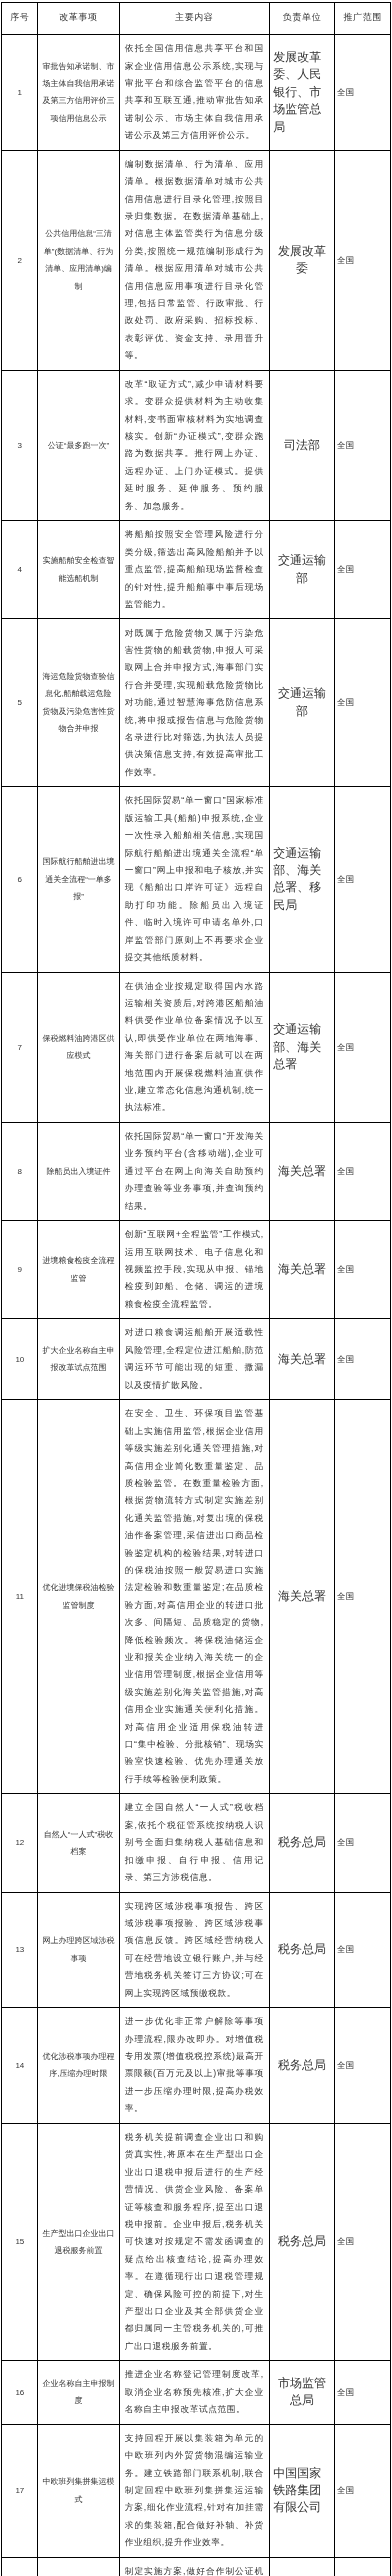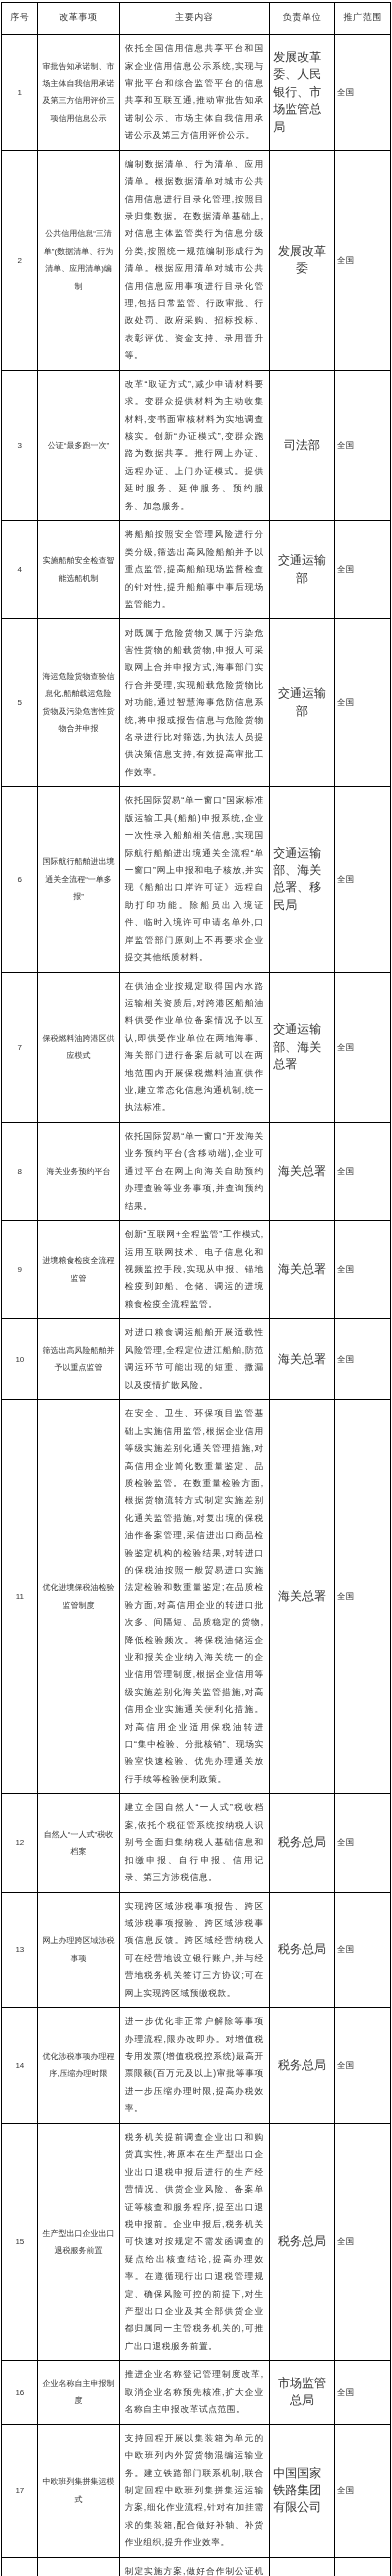--- a/index.html
+++ b/index.html
@@ -140,35 +140,35 @@
   </tr>
         <tr>
     <td class="no">7</td>
     <td class="item">保税燃料油跨港区供应模式</td>
     <td class="content">在供油企业按规定取得国内水路运输相关资质后,对跨港区船舶油料供受作业单位备案情况予以互认,即供受作业单位在两地海事、海关部门进行备案后就可以在两地范围内开展保税燃料油直供作业,建立常态化信息沟通机制,统一执法标准。</td>
     <td class="unit left">交通运输部、海关总署</td>
     <td class="scope">全国</td>
   </tr>
         <tr>
     <td class="no">8</td>
-    <td class="item">海关业务预约平台</td>
+    <td class="item">除船员出入境证件</td>
     <td class="content">依托国际贸易“单一窗口”开发海关业务预约平台(含移动端),企业可通过平台在网上向海关自助预约办理查验等业务事项,并查询预约结果。</td>
     <td class="unit">海关总署</td>
     <td class="scope">全国</td>
   </tr>
         <tr>
     <td class="no">9</td>
     <td class="item">进境粮食检疫全流程监管</td>
     <td class="content">创新“互联网+全程监管”工作模式,运用互联网技术、电子信息化和视频监控手段,实现从申报、锚地检疫到卸船、仓储、调运的进境粮食检疫全流程监管。</td>
     <td class="unit">海关总署</td>
     <td class="scope">全国</td>
   </tr>
         <tr>
     <td class="no">10</td>
-    <td class="item">筛选出高风险船舶并予以重点监管</td>
+    <td class="item">扩大企业名称自主申报改革试点范围</td>
     <td class="content">对进口粮食调运船舶开展适载性风险管理,全程定位进江船舶,防范调运环节可能出现的短重、撒漏以及疫情扩散风险。</td>
     <td class="unit">海关总署</td>
     <td class="scope">全国</td>
   </tr>
         <tr>
     <td class="no">11</td>
     <td class="item">优化进境保税油检验监管制度</td>
     <td class="content">在安全、卫生、环保项目监管基础上实施信用监管,根据企业信用等级实施差别化通关管理措施,对高信用企业简化数重量鉴定、品质检验监管。在数重量检验方面,根据货物流转方式制定实施差别化通关监管措施,对复出境的保税油作备案管理,采信进出口商品检验鉴定机构的检验结果,对转进口的保税油按照一般贸易进口实施法定检验和数重量鉴定;在品质检验方面,对高信用企业的转进口批次多、间隔短、品质稳定的货物,降低检验频次。将保税油储运企业和报关企业纳入海关统一的企业信用管理制度,根据企业信用等级实施差别化海关监管措施,对高信用企业实施通关便利化措施。对高信用企业适用保税油转进口“集中检验、分批核销”、现场实验室快速检验、优先办理通关放行手续等检验便利政策。</td>
     <td class="unit">海关总署</td>
     <td class="scope">全国</td>

